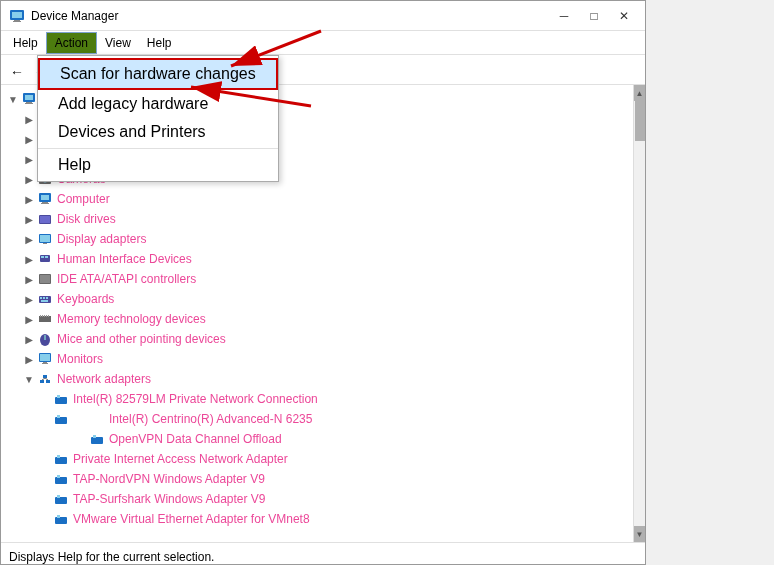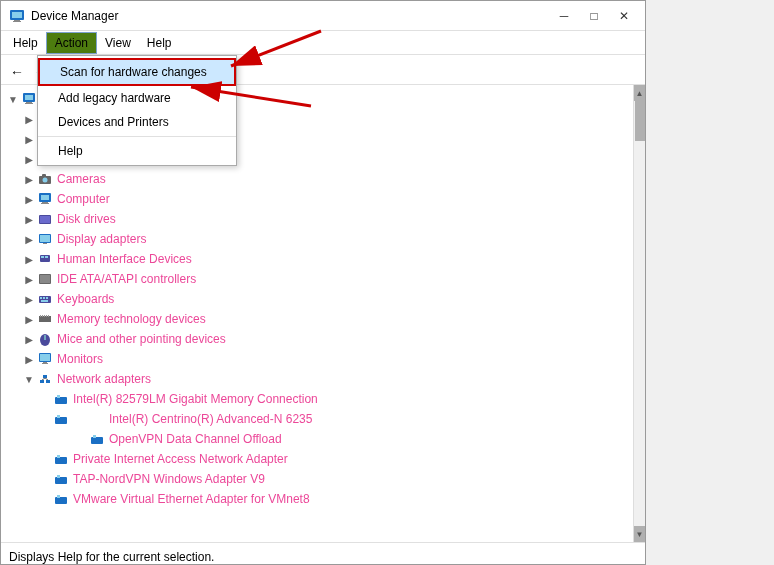--- a/index.html
+++ b/index.html
@@ -189,21 +189,21 @@
       border: 1px solid #aaa;
       box-shadow: 2px 2px 6px rgba(0,0,0,0.2);
       z-index: 1000;
       min-width: 200px;
       padding: 2px 0;
     }
 
     .dropdown-item {
       padding: 5px 20px;
       cursor: pointer;
-      font-size: 12px;
+      font-size: 16px;
       color: #000;
       display: flex;
       align-items: center;
       position: relative;
     }
 
     .dropdown-item.highlighted {
       background: #cce8ff;
       border: 2px solid #cc0000;
     }
@@ -456,21 +456,21 @@
         <span class="tree-label">Network adapters</span>
       </div>
 
       <div class="tree-item" style="padding-left: 52px;">
         <div class="tree-icon">
           <svg width="16" height="16">
               <rect x="2" y="6" width="12" height="7" rx="1" fill="#1a6fc4"></rect>
               <rect x="4" y="4" width="3" height="3" fill="#87ceeb"></rect>
             </svg>
         </div>
-        <span class="tree-label">Intel(R) 82579LM Gigabit Memory Connection</span>
+        <span class="tree-label">Intel(R) 82579LM Private Network Connection</span>
       </div>
 
       <div class="tree-item" style="padding-left: 52px; gap: 36px;">
         <div class="tree-icon">
           <svg width="16" height="16">
               <rect x="2" y="6" width="12" height="7" rx="1" fill="#1a6fc4"></rect>
               <rect x="4" y="4" width="3" height="3" fill="#87ceeb"></rect>
             </svg>
         </div>
         <span class="tree-label">Intel(R) Centrino(R) Advanced-N 6235</span>
@@ -499,20 +499,29 @@
       <div class="tree-item" style="padding-left: 52px;">
         <div class="tree-icon">
           <svg width="16" height="16">
               <rect x="2" y="6" width="12" height="7" rx="1" fill="#1a6fc4"></rect>
               <rect x="4" y="4" width="3" height="3" fill="#87ceeb"></rect>
             </svg>
         </div>
         <span class="tree-label">TAP-NordVPN Windows Adapter V9</span>
       </div>
 
+      <div class="tree-item" style="padding-left: 52px;">
+        <div class="tree-icon">
+          <svg width="16" height="16">
+              <rect x="2" y="6" width="12" height="7" rx="1" fill="#1a6fc4"></rect>
+              <rect x="4" y="4" width="3" height="3" fill="#87ceeb"></rect>
+            </svg>
+        </div>
+        <span class="tree-label">TAP-Surfshark Windows Adapter V9</span>
+      </div>
 
 
       <div class="tree-item" style="padding-left: 52px;">
         <div class="tree-icon">
           <svg width="16" height="16">
               <rect x="2" y="6" width="12" height="7" rx="1" fill="#1a6fc4"></rect>
               <rect x="4" y="4" width="3" height="3" fill="#87ceeb"></rect>
             </svg>
         </div>
         <span class="tree-label">VMware Virtual Ethernet Adapter for VMnet8</span>

